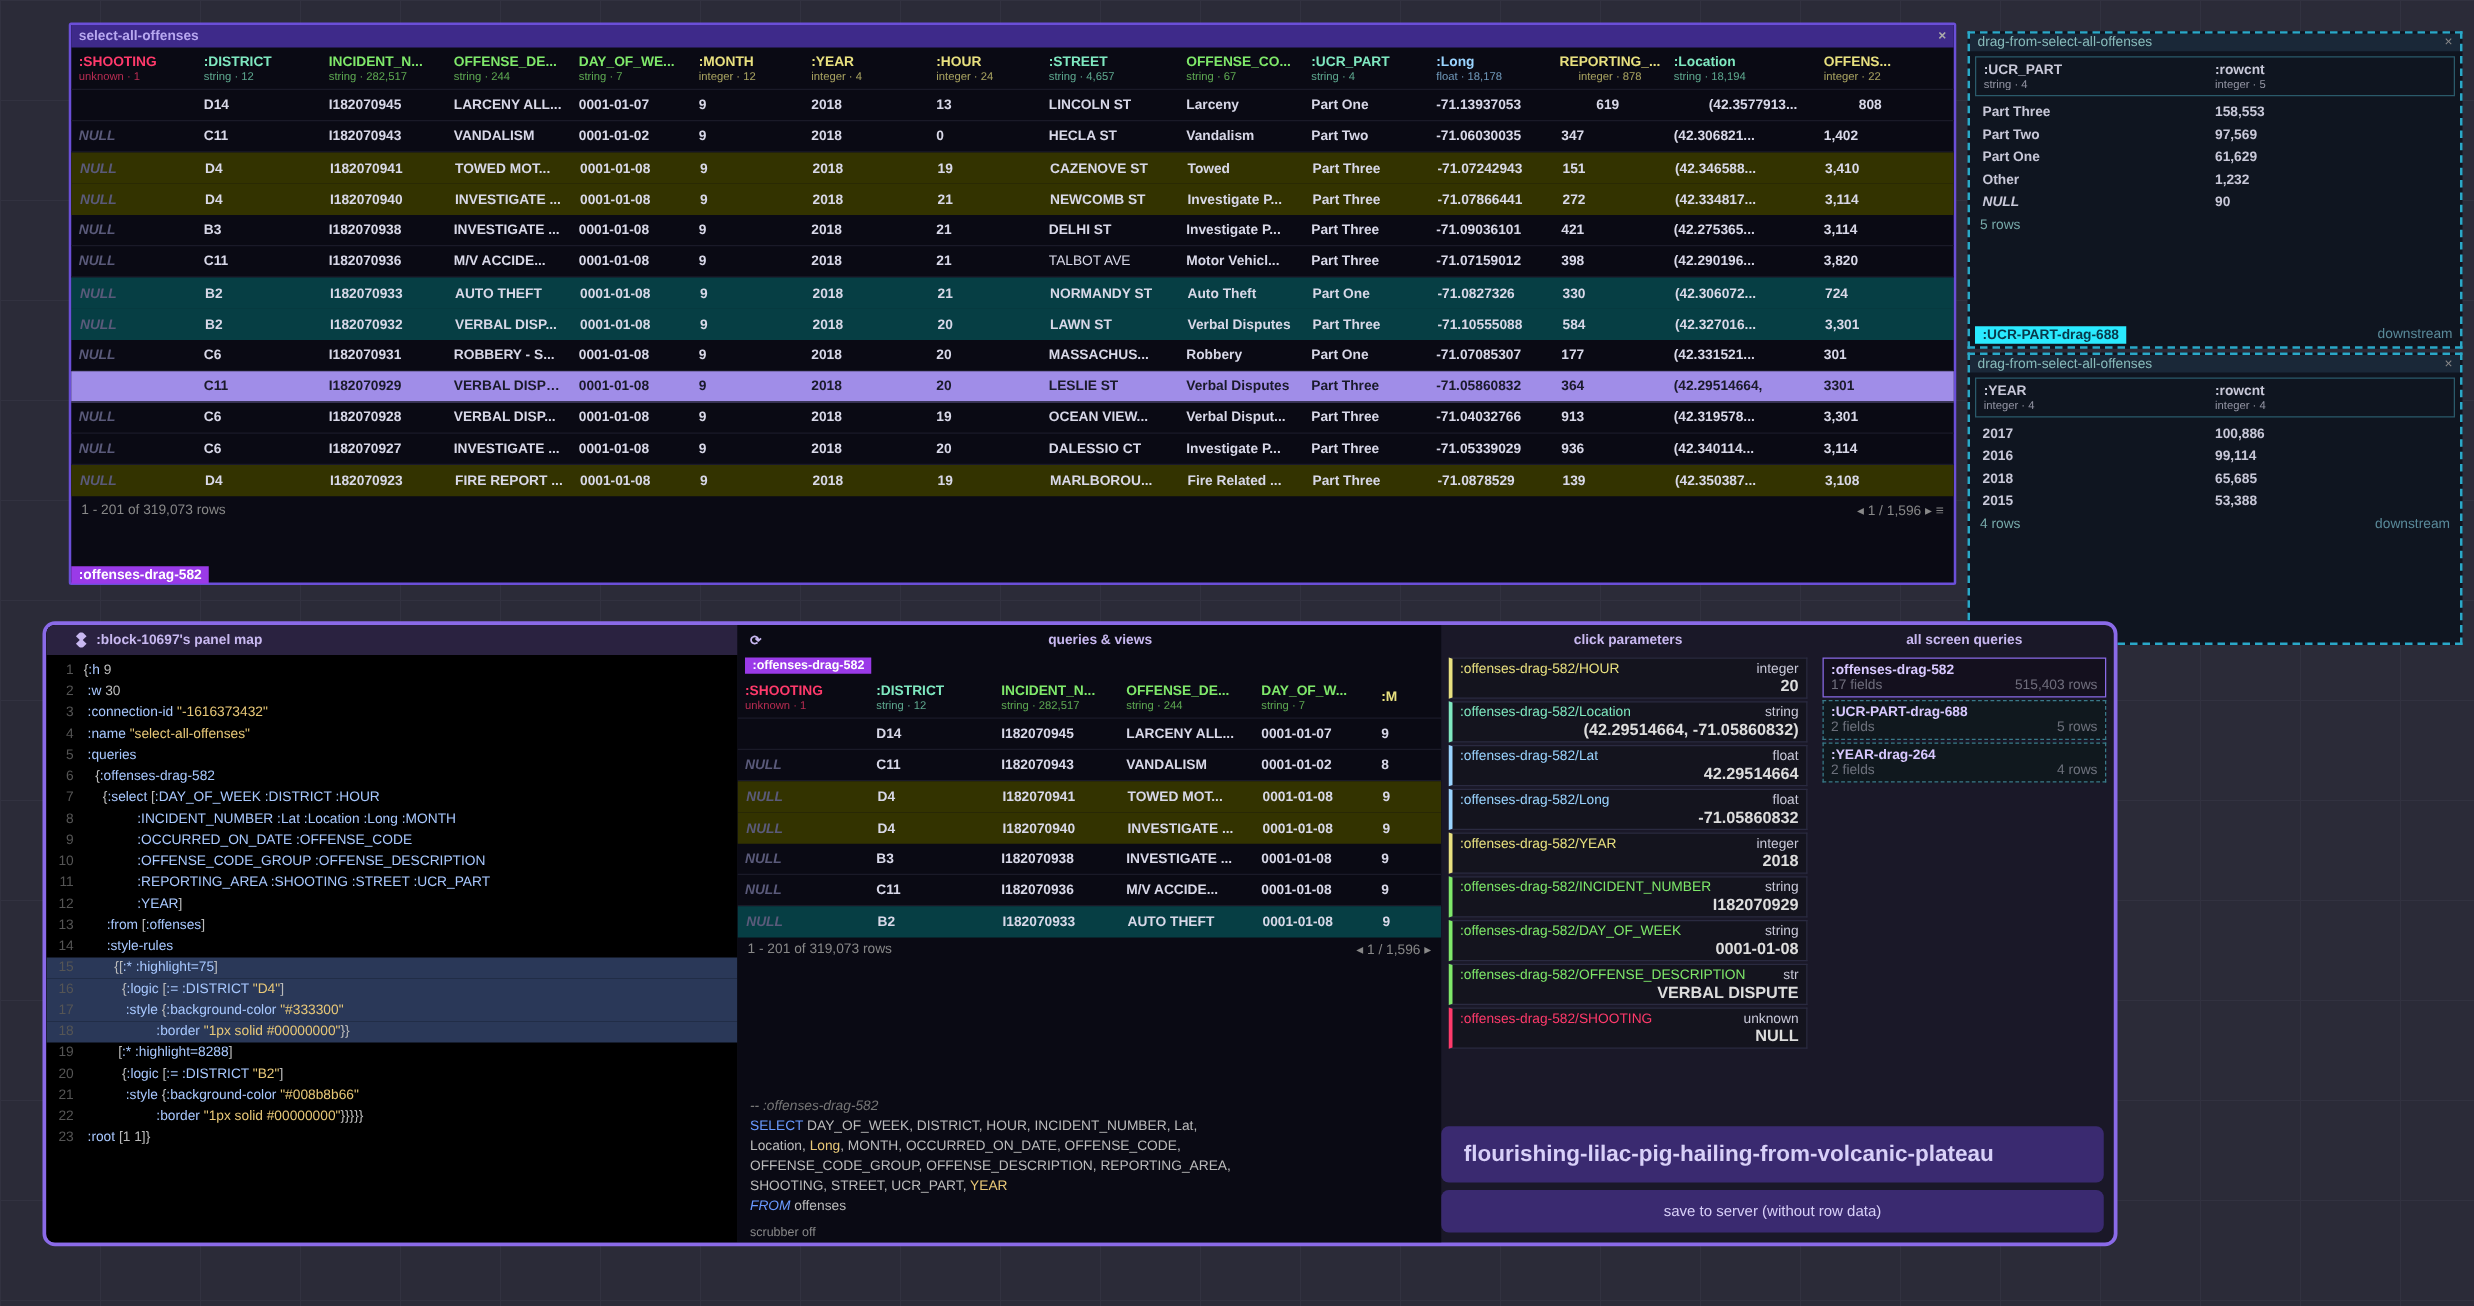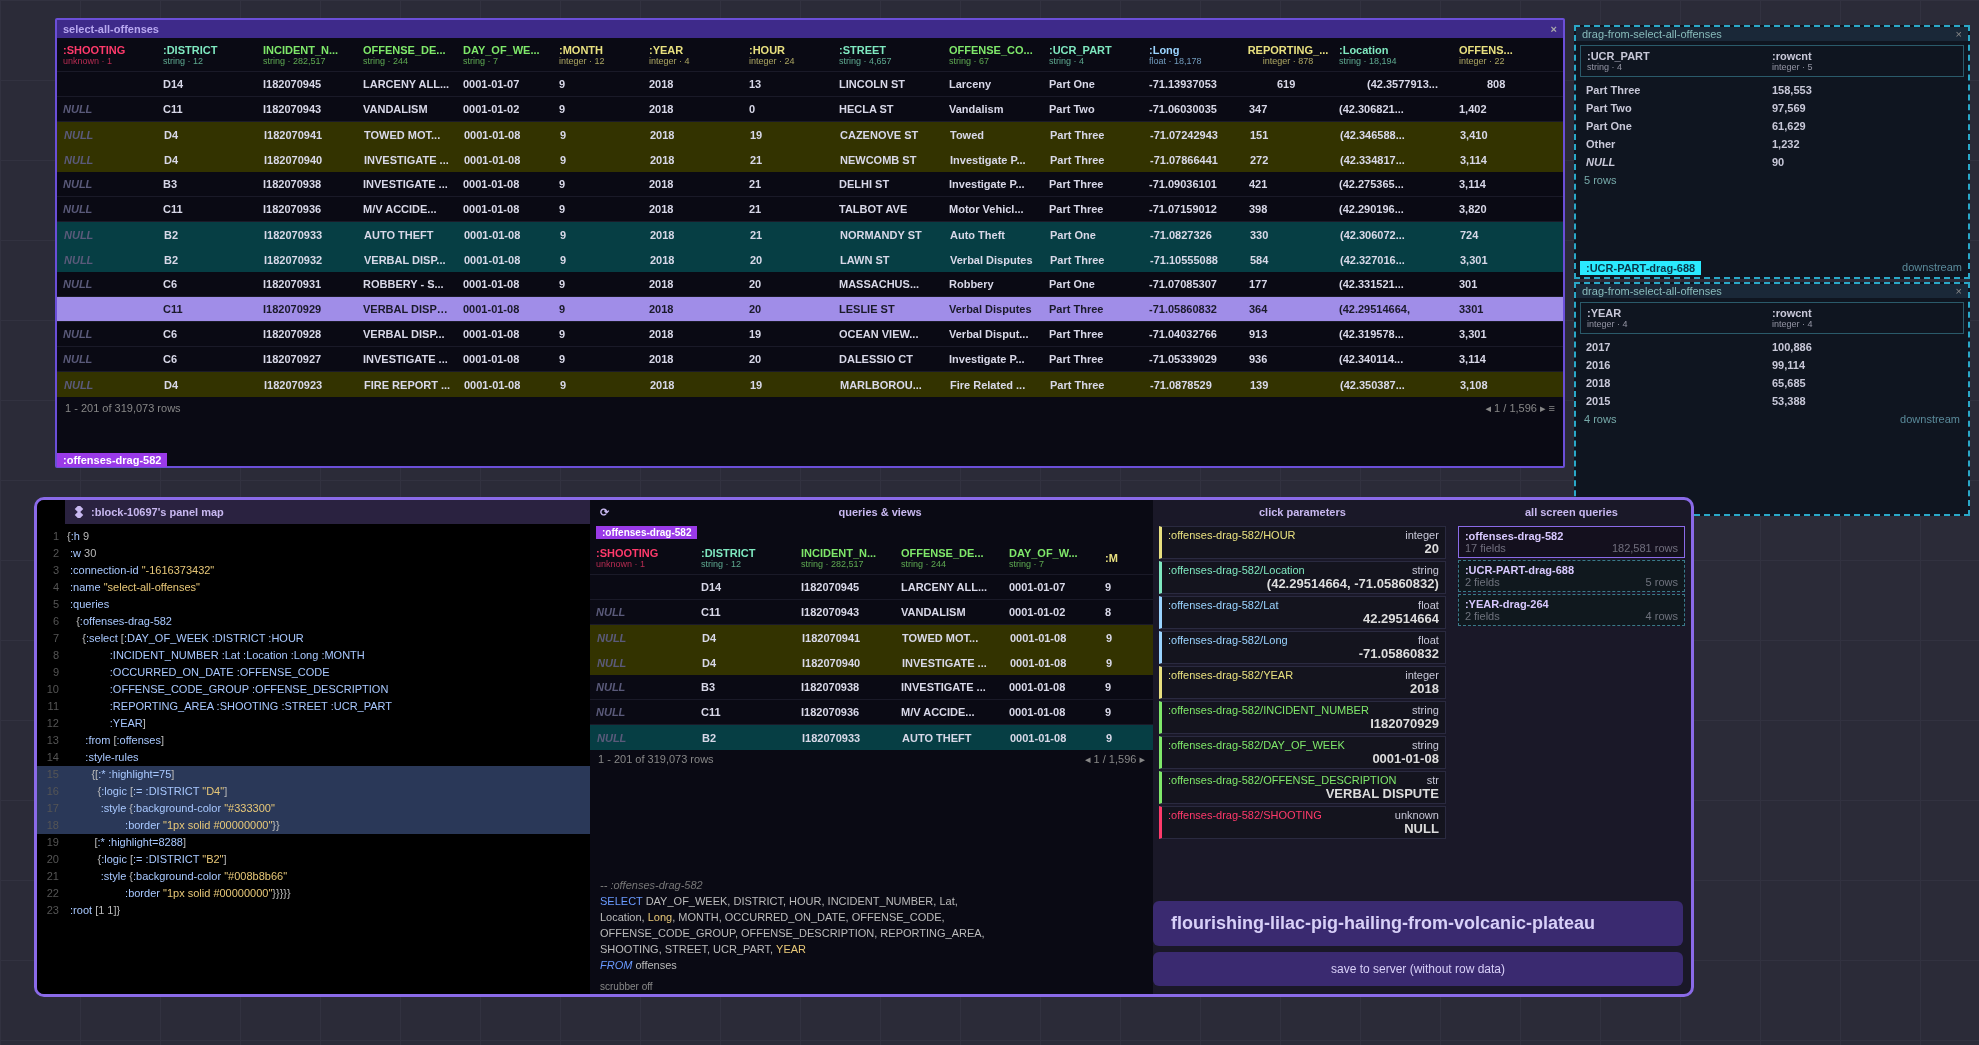--- a/index.html
+++ b/index.html
@@ -43,21 +43,21 @@
 .sp-head > div { flex:1; }
 .sp-hn { color:#c8c8d8; font-weight:bold; font-size:11px; }
 .sp-ht { font-size:9px; opacity:.7; }
 .sp-row { display:flex; padding:3px 10px; }
 .sp-row > div { flex:1; color:#c8c8d8; font-weight:bold; }
 .sp-foot { padding:3px 8px; color:#7aa; font-size:10px; display:flex; justify-content:space-between; }
 .sp-tab { background:#2aeaff; color:#08384a; font-weight:bold; padding:1px 6px; display:inline-block; font-size:10px; }
 
 #composite { position:absolute; left:34px; top:497px; width:1660px; height:500px; background:#1a1828; border:3px solid #8a6ae8; border-radius:10px; display:flex; overflow:hidden; }
 #code { width:555px; background:#000; display:flex; flex-direction:column; }
-#code .cbar { background:#2a2240; height:24px; display:flex; align-items:center; padding:0 8px; gap:6px; color:#c8b8f0; font-weight:bold;margin-left:28px; }
+#code .cbar { background:#2a2240; height:24px; display:flex; align-items:center; padding:0 22px; gap:6px; color:#c8b8f0; font-weight:bold; }
 #code .lines { flex:1; overflow:auto; padding:4px 0; font-family:Consolas,monospace; font-size:12px; line-height:17px; }
 .ln { display:flex; }
 .ln .num { width:30px; text-align:right; color:#555; padding-right:8px; }
 .ln .code { white-space:pre; color:#bbb; }
 .str { color:#e8c878; }
 .key { color:#a8c8ff; }
 .hlbg { background:#2a3858; }
 #qv { width:565px; display:flex; flex-direction:column; background:#0a0a14; }
 #qv .cbar { height:24px; display:flex; align-items:center; justify-content:space-between; padding:0 10px; color:#c8b8f0; font-weight:bold; gap:8px; }
 #mini { flex:1; overflow:hidden; font-size:11px; }
@@ -240,21 +240,21 @@
       </div>
       <div class="row ">
         <div class="col" style="width: 100px;"><span class="null">NULL</span></div>
         <div class="col" style="width: 100px; font-weight: bold; color: rgb(216, 216, 232);">C11</div>
         <div class="col" style="width: 100px; font-weight: bold; color: rgb(216, 216, 232);">I182070936</div>
         <div class="col" style="width: 100px; font-weight: bold; color: rgb(216, 216, 232);">M/V ACCIDE...</div>
         <div class="col" style="width: 96px; font-weight: bold; color: rgb(216, 216, 232);">0001-01-08</div>
         <div class="col" style="width: 90px; font-weight: bold; color: rgb(216, 216, 232);">9</div>
         <div class="col" style="width: 100px; font-weight: bold; color: rgb(216, 216, 232);">2018</div>
         <div class="col" style="width: 90px; font-weight: bold; color: rgb(216, 216, 232);">21</div>
-        <div class="col" style="width: 110px; font-weight: bold; color: rgb(216, 216, 232);">TALBOT AVE</div>
+        <div class="col" style="width: 110px; font-weight: normal; color: rgb(216, 216, 232);">TALBOT AVE</div>
         <div class="col" style="width: 100px; font-weight: bold; color: rgb(216, 216, 232);">Motor Vehicl...</div>
         <div class="col" style="width: 100px; font-weight: bold; color: rgb(216, 216, 232);">Part Three</div>
         <div class="col" style="width: 100px; font-weight: bold; color: rgb(216, 216, 232);">-71.07159012</div>
         <div class="col" style="width: 90px; font-weight: bold; color: rgb(216, 216, 232);">398</div>
         <div class="col" style="width: 120px; font-weight: bold; color: rgb(216, 216, 232);">(42.290196...</div>
         <div class="col" style="width: 60px; font-weight: bold; color: rgb(216, 216, 232);">3,820</div>
       </div>
       <div class="row b2">
         <div class="col" style="width: 100px;"><span class="null">NULL</span></div>
         <div class="col" style="width: 100px; font-weight: bold; color: rgb(216, 216, 232);">B2</div>
@@ -747,21 +747,21 @@
 
   <div id="asq">
     <div class="cbar">
         <span>all screen queries</span>
       </div>
     <div id="qlist">
         <div class="qitem solid">
           <div class="qn">:offenses-drag-582</div>
           <div class="qm">
             <span>17 fields</span>
-            <span>182,581 rows</span>
+            <span>515,403 rows</span>
           </div>
         </div>
         <div class="qitem">
           <div class="qn">:UCR-PART-drag-688</div>
           <div class="qm">
             <span>2 fields</span>
             <span>5 rows</span>
           </div>
         </div>
         <div class="qitem">

